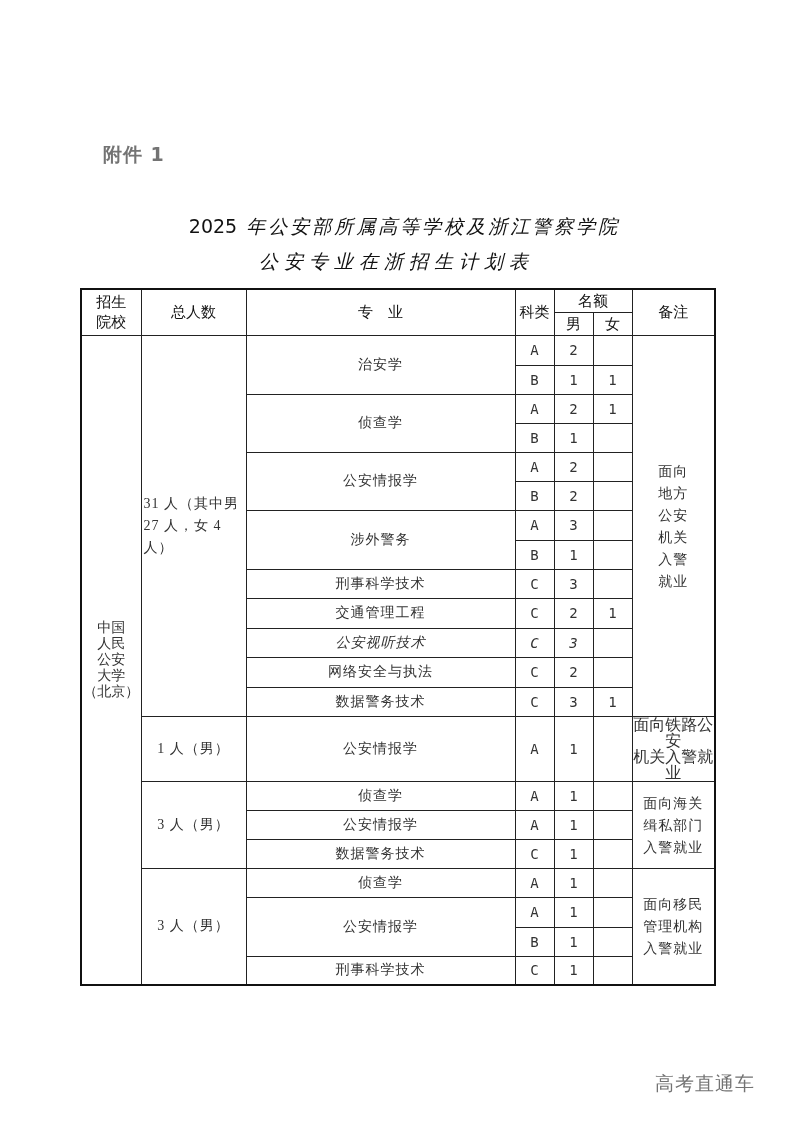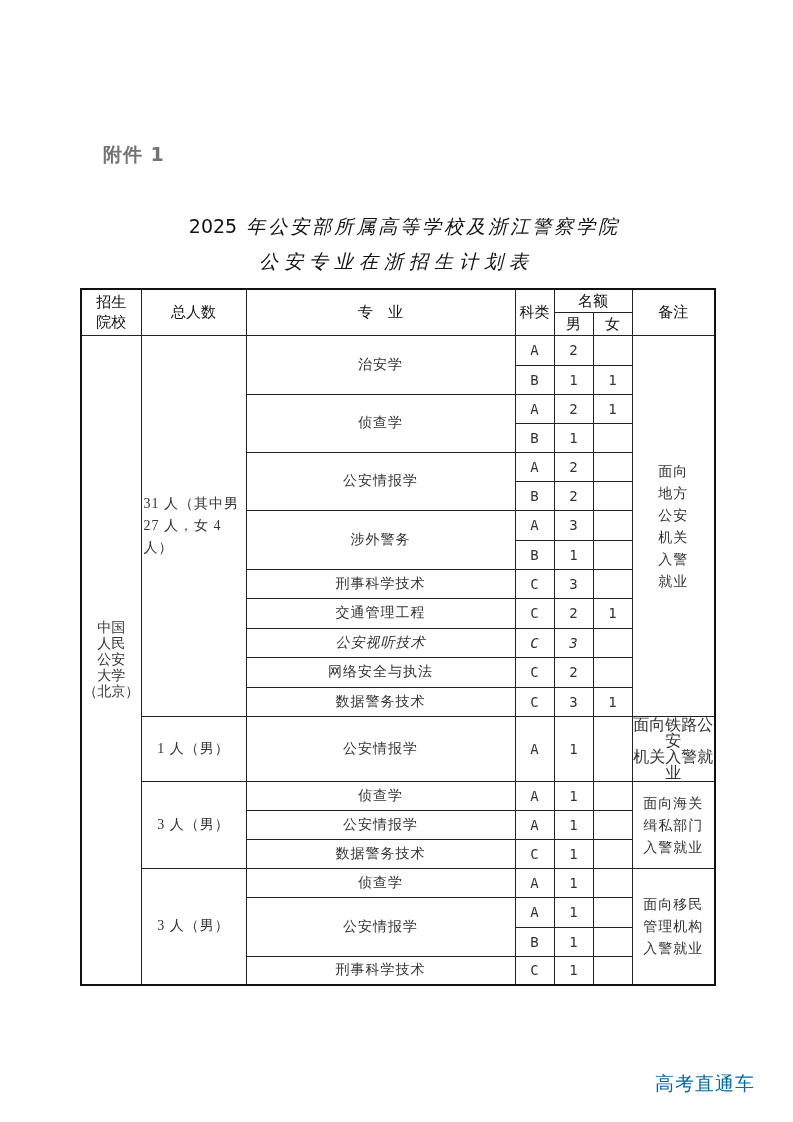--- a/index.html
+++ b/index.html
@@ -18,21 +18,21 @@
                font-size: 14px; color: #333; text-align: center; vertical-align: middle; }
   table.plan th { font-family: "DejaVu Sans", "Liberation Sans", sans-serif; font-size: 15px; color: #111; line-height: 20px; }
   td.major { text-align: left; padding-left: 3px; letter-spacing: 1px; }
   td.school { font-family: Liberation Serif, serif; font-weight: bold; color: #111; font-size: 14px; line-height: 16px; }
   td.total { font-size: 14px; line-height: 22px; letter-spacing: 1px; font-family: Liberation Serif, serif; }
   td.total.left { text-align: left; padding-left: 2px; }
   td.note { font-size: 13px; color: #444; line-height: 22px; letter-spacing: 1px; }
   td.note.small { font-size: 16px; line-height: 16px; letter-spacing: 0; }
   td.code { font-family: "DejaVu Sans Mono", "Liberation Mono", monospace; font-size: 14px; }
   .watermark { position: absolute; left: 655px; top: 1071px; font-family: "DejaVu Sans", "Liberation Sans", sans-serif;
-               font-size: 19px; color: #0369a1; letter-spacing: 1px; }
+               font-size: 19px; color: #737373; letter-spacing: 1px; }
 </style>
 </head>
 <body>
 
 <div class="attach">附件 1</div>
 <div class="title1"><span class="yr">2025</span><span> 年公安部所属高等学校及浙江警察学院</span></div>
 <div class="title2">公安专业在浙招生计划表</div>
 
 <table class="plan">
   <colgroup>

